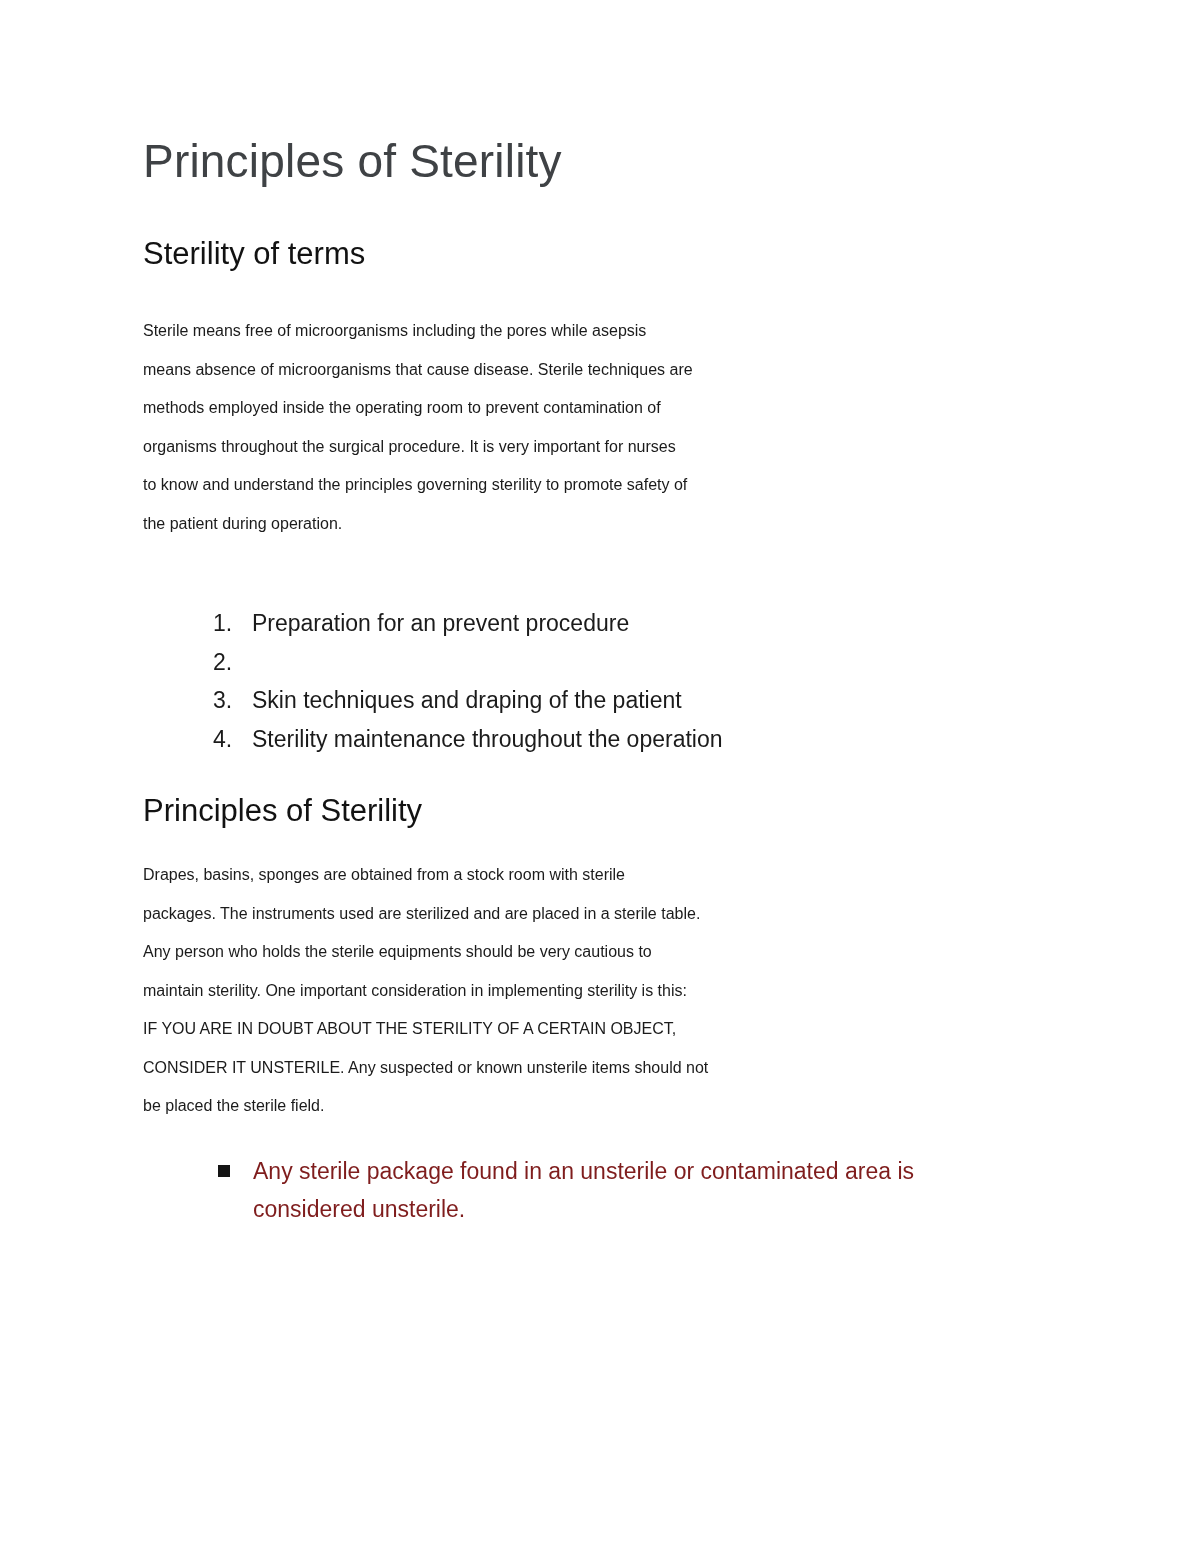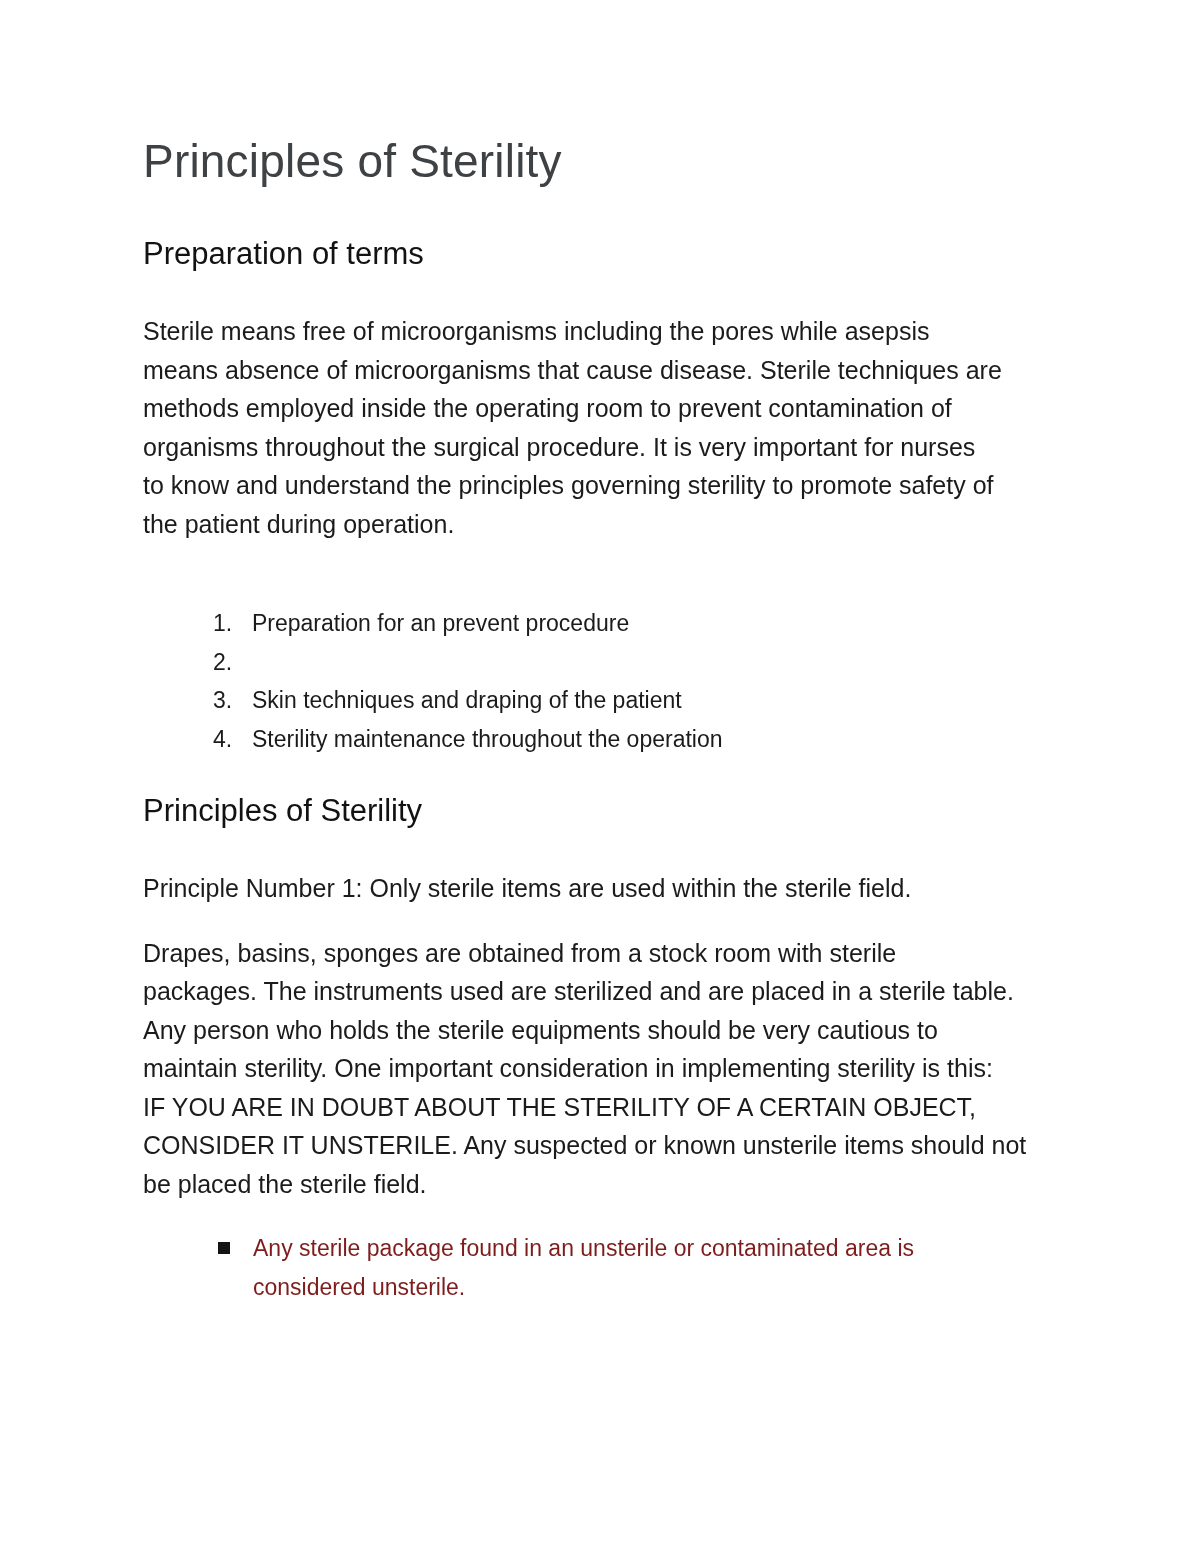--- a/index.html
+++ b/index.html
@@ -38,21 +38,21 @@
   }
   .h2-bold {
     margin-top: 19px;
     font-weight: 700;
   }
   .h2-principles {
     margin-top: 33px;
   }
   .body-text {
     margin: 0;
-    font-size: 25px;
+    font-size: 16px;
     line-height: 38.5px;
     color: #1b1b1b;
     white-space: pre-line;
     max-width: 1010px;
   }
   .p-intro   { margin-top: 39px; }
   .p-principle { margin-top: 39px; }
   .p-drapes  { margin-top: 26px; }
   .num-list {
     margin: 61px 0 0 70px;
@@ -93,21 +93,21 @@
     white-space: pre-line;
   }
 </style>
 </head>
 <body>
 
 <div class="doc">
 
   <h1 class="doc-title">Principles of Sterility</h1>
 
-  <h2 class="h2">Preparation of terms</h2>
+  <h2 class="h2">Sterility of terms</h2>
 
   <p class="body-text p-intro">Sterile means free of microorganisms including the pores while asepsis
 means absence of microorganisms that cause disease. Sterile techniques are
 methods employed inside the operating room to prevent contamination of
 organisms throughout the surgical procedure. It is very important for nurses
 to know and understand the principles governing sterility to promote safety of
 the patient during operation.</p>
 
 
   <ol class="num-list">
@@ -123,21 +123,20 @@
       <span class="li-text">Skin techniques and draping of the patient</span>
     </li>
     <li>
       <span class="li-num">4.</span>
       <span class="li-text">Sterility maintenance throughout the operation</span>
     </li>
   </ol>
 
   <h2 class="h2 h2-principles">Principles of Sterility</h2>
 
-  <p class="body-text p-principle">Principle Number 1: Only sterile items are used within the sterile field.</p>
 
   <p class="body-text p-drapes">Drapes, basins, sponges are obtained from a stock room with sterile
 packages. The instruments used are sterilized and are placed in a sterile table.
 Any person who holds the sterile equipments should be very cautious to
 maintain sterility. One important consideration in implementing sterility is this:
 IF YOU ARE IN DOUBT ABOUT THE STERILITY OF A CERTAIN OBJECT,
 CONSIDER IT UNSTERILE. Any suspected or known unsterile items should not
 be placed the sterile field.</p>
 
   <div class="bullet-list">

